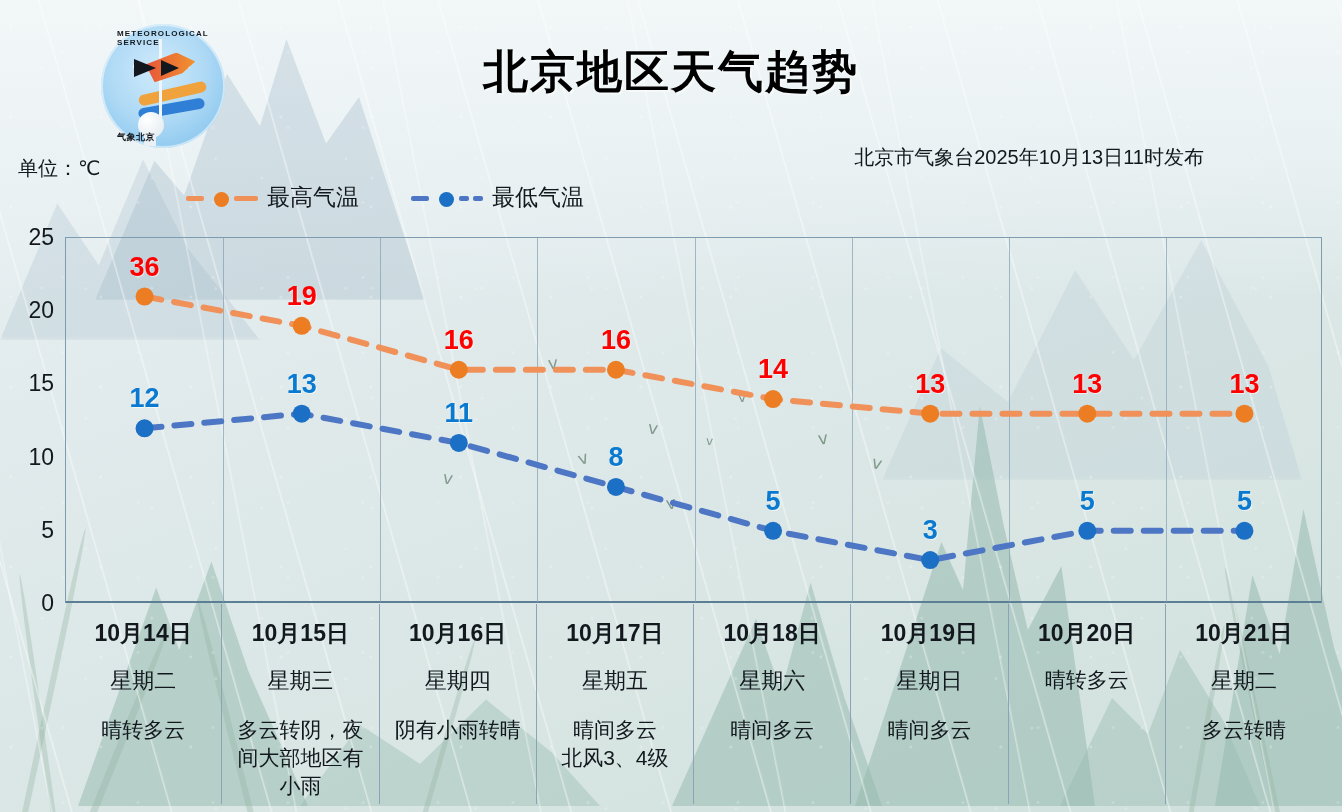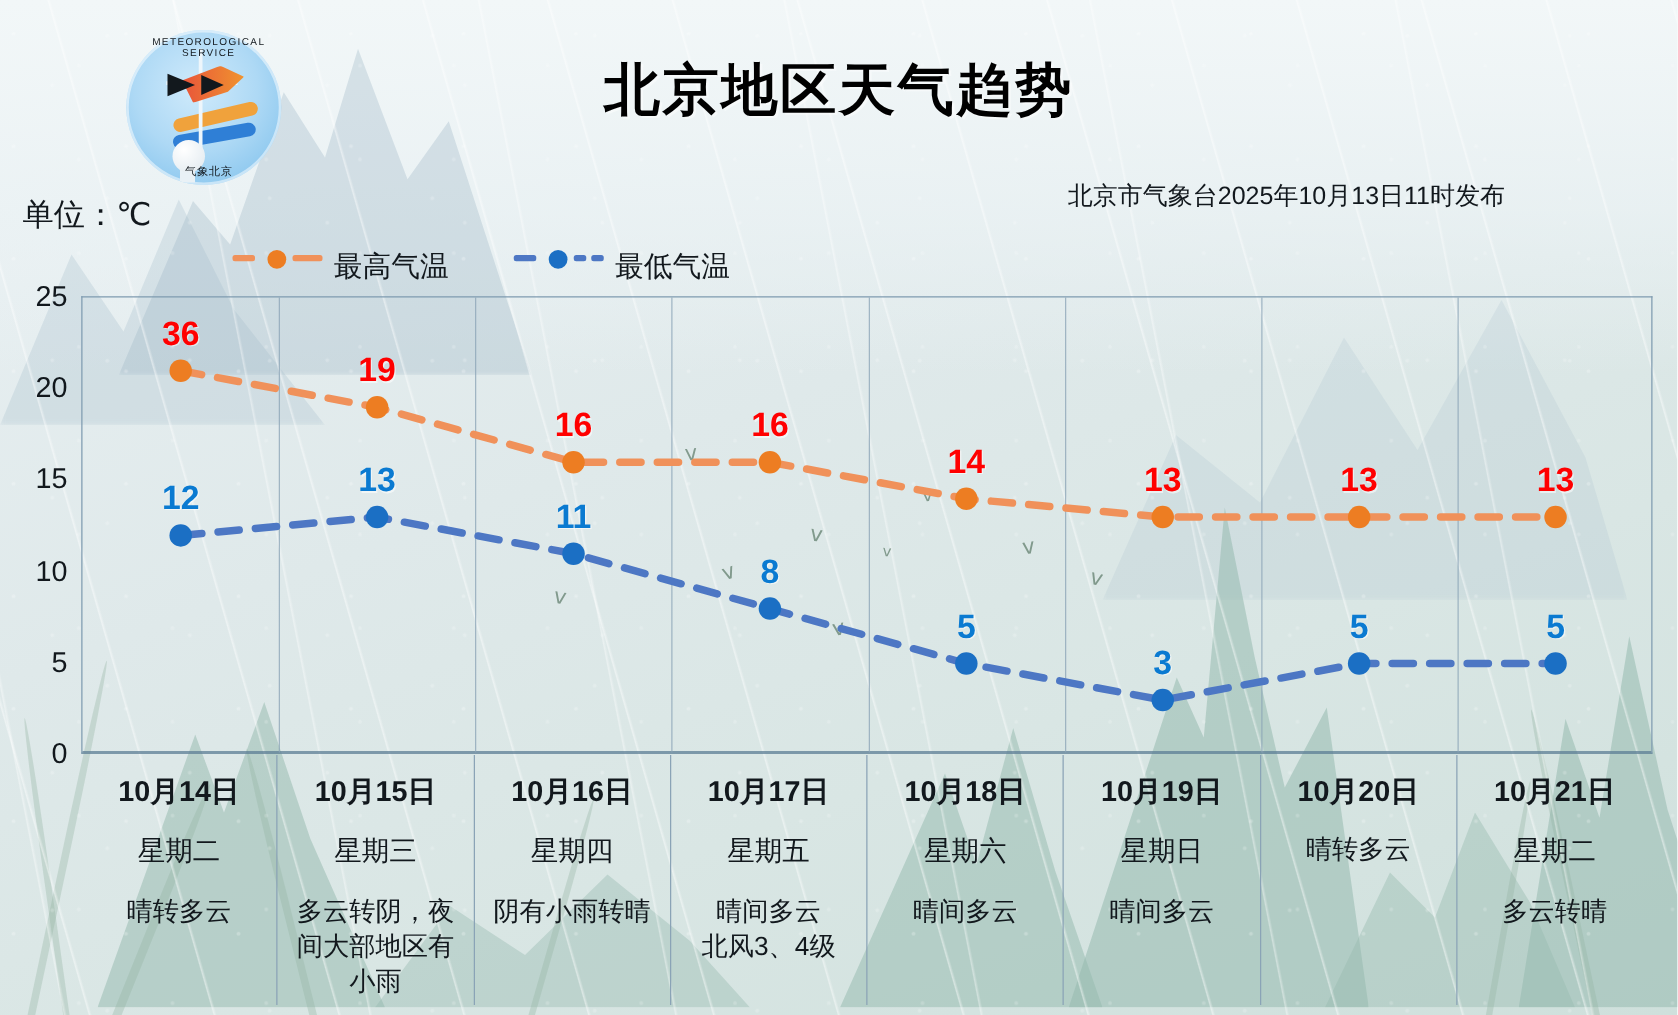--- a/index.html
+++ b/index.html
@@ -150,55 +150,55 @@
   .logo-vane2 { position:absolute; left:48%; top:29%; width:0;height:0;
                border-top:8px solid transparent; border-bottom:8px solid transparent; border-left:18px solid #12181d; }
   .logo-radome {
     position:absolute; left:30%; bottom:8%; width:26px; height:26px; border-radius:50%;
     background: radial-gradient(circle at 35% 30%, #ffffff, #dfe8ee);
   }
   .logo-radome-base {
     position:absolute; left:35%; bottom:2%; width:12px; height:16px; background:#e9f1f6;
   }
   .logo-text-top, .logo-text-bot {
-    position:absolute; left:4px; width:100%; text-align:center;
-    font-size:8px; font-weight:normal; letter-spacing:1.1px; color:#12181d;
+    position:absolute; left:16px; width:100%; text-align:left;
+    font-size:8px; font-weight:bold; letter-spacing:1.1px; color:#12181d;
     font-family:"Liberation Sans", sans-serif;
   }
   .logo-text-top { top:5px; }
   .logo-text-bot { bottom:4px; font-size:9px; letter-spacing:.5px; }
 
   
   #chart-title {
     position:absolute; left:0; top:42px; width:100%; text-align:center;
     font-size:45px; font-weight:bold; color:#000;
     font-family:"Liberation Sans", "DejaVu Sans", sans-serif;
     letter-spacing:2px;
     text-shadow: 2px 2px 0 rgba(255,255,255,.45);
   }
   #unit-label {
     position:absolute; left:18px; top:155px;
-    font-size:25px; color:#12181d; font-weight:normal;text-align:right;
+    font-size:20px; color:#12181d; font-weight:normal;text-align:right;
   }
   #publisher {
     position:absolute; right:138px; top:143px; text-align:left;
     font-size:20px; color:#12181d; line-height:1.42;
   }
 
   
   #legend { position:absolute; left:186px; top:182px; display:flex; gap:52px; align-items:center; }
   .legend-item { display:flex; align-items:center; gap:9px; }
   .legend-swatch { position:relative; width:72px; height:16px; }
   .legend-swatch .seg {
     position:absolute; top:6px; height:5px; border-radius:2px;
   }
   .legend-swatch .dot {
     position:absolute; top:2px; left:28px; width:15px; height:15px; border-radius:50%;
   }
-  .legend-label { font-size:23px; color:#12181d;margin-top:16px; }
+  .legend-label { font-size:23px; color:#12181d; }
 
   
   #plot {
     position:absolute; left:65px; top:237px; width:1257px; height:366px;
     border:1px solid #7f9bb0;
     border-bottom:1px solid #5d7f95;
   }
   .vgrid { position:absolute; top:0; bottom:0; width:1px; background:#8aa3b6; opacity:.75; }
   .hgrid-base { position:absolute; left:0; right:0; bottom:0; height:1px; background:#5d7f95; }
 

